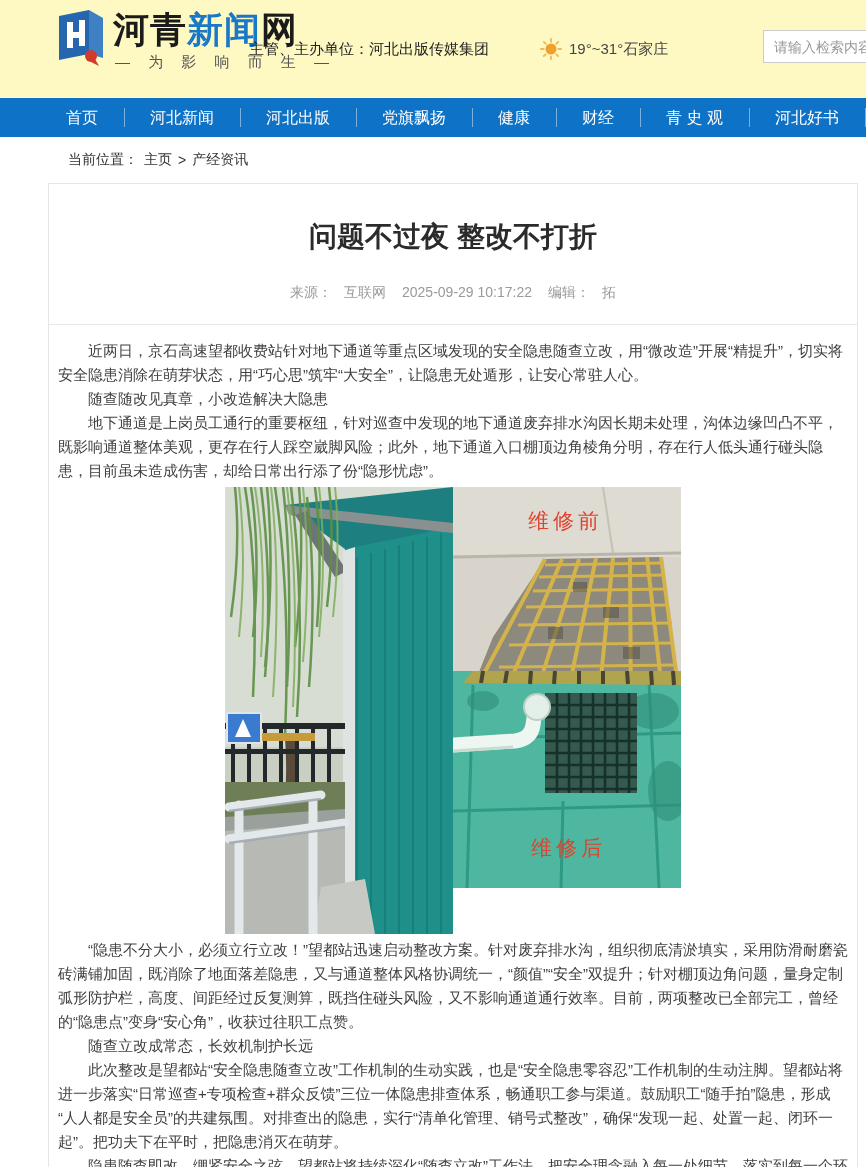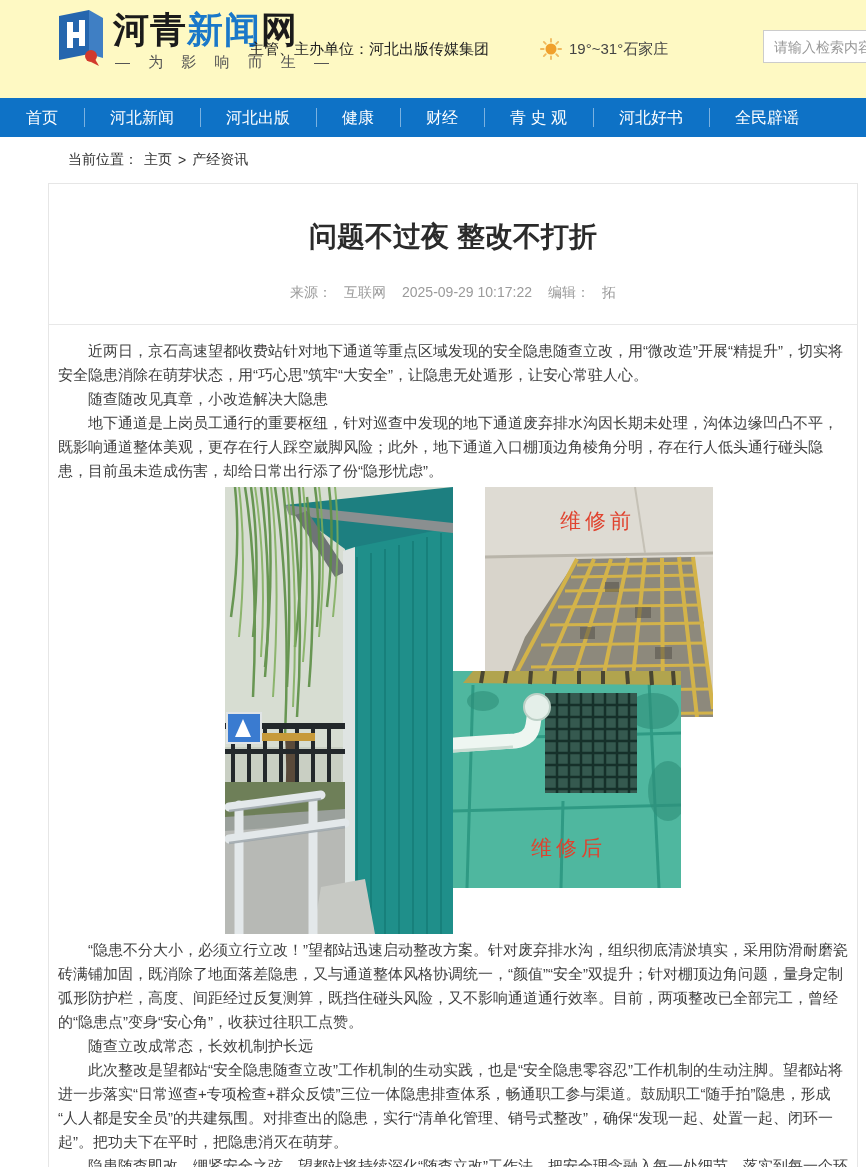--- a/index.html
+++ b/index.html
@@ -21,21 +21,21 @@
   .sponsor { position:absolute; left:249px; top:40px; font-size:15px; color:#222; }
   .weather { position:absolute; left:540px; top:38px; display:flex; align-items:center; gap:7px; font-size:15px; color:#444; }
   .sun-icon { width:22px; height:22px; }
   .search-box {
     position:absolute; left:763px; top:30px; width:150px; height:33px;
     border:1px solid #ccc; background:#fff; font-size:14px; color:#333;
     padding:0 10px; outline:none;
   }
   .search-box::placeholder { color:#999; }
   
-  .main-nav { height:39px; background:#0e72c6; display:flex; align-items:stretch; }
+  .main-nav { height:39px; background:#0e72c6; display:flex; align-items:stretch; padding-left:40px; }
   .nav-item {
     color:#fff; font-size:16px; line-height:39px; padding:0 26px;
     text-decoration:none; position:relative; white-space:nowrap; cursor:pointer;
   }
   .nav-item + .nav-item::before {
     content:""; position:absolute; left:0; top:10px; height:19px; width:1px;
     background:rgba(255,255,255,.45);
   }
   
   .breadcrumb { margin:0 0 0 68px; height:46px; display:flex; align-items:center; font-size:14px; color:#333; gap:6px; }
@@ -49,21 +49,21 @@
   .article-title { text-align:center; font-size:28px; font-weight:600; color:#2b2b2b; margin-top:6px; }
   .article-meta { text-align:center; font-size:14px; color:#9a9a9a; margin-top:28px; }
   .article-meta span { margin:12px 6px; }
   .meta-divider { border-bottom:1px solid #e8e8e8; margin:22px -9px 0 -9px; }
   .article-body { margin-top:14px; font-size:15px; line-height:24px; color:#404040; }
   .article-body p { text-indent:2em; }
   
   .photo-figure { width:456px; margin:4px auto; display:flex; }
   .photo-left { width:228px; height:447px; }
   .photo-right { width:228px; height:447px; display:flex; flex-direction:column; }
-  .photo-before { width:228px; height:184px; position:relative;margin-left:32px; }
+  .photo-before { width:228px; height:184px; position:relative; }
   .photo-after  { width:192px; height:217px; position:relative; }
   .photo-label {
     position:absolute; color:#e0422e; font-size:21px; letter-spacing:4px; font-weight:500;
   }
   .label-before { top:22px; left:75px; }
   .label-after  { bottom:28px; left:78px; }
   svg { display:block; }
 </style>
 </head>
 <body>
@@ -101,20 +101,21 @@
     </svg>
     <span>19°~31°石家庄</span>
   </div>
   <input class="search-box" type="text" placeholder="请输入检索内容" style="">
 </header>
 
 <nav class="main-nav">
   <a class="nav-item">首页</a>
   <a class="nav-item">河北新闻</a>
   <a class="nav-item">河北出版</a>
+  <a class="nav-item">党旗飘扬</a>
   <a class="nav-item">健康</a>
   <a class="nav-item">财经</a>
   <a class="nav-item">青 史 观</a>
   <a class="nav-item">河北好书</a>
   <a class="nav-item">全民辟谣</a>
 </nav>
 
 <div class="breadcrumb">
   <span>当前位置：</span>
   <a>主页</a>

